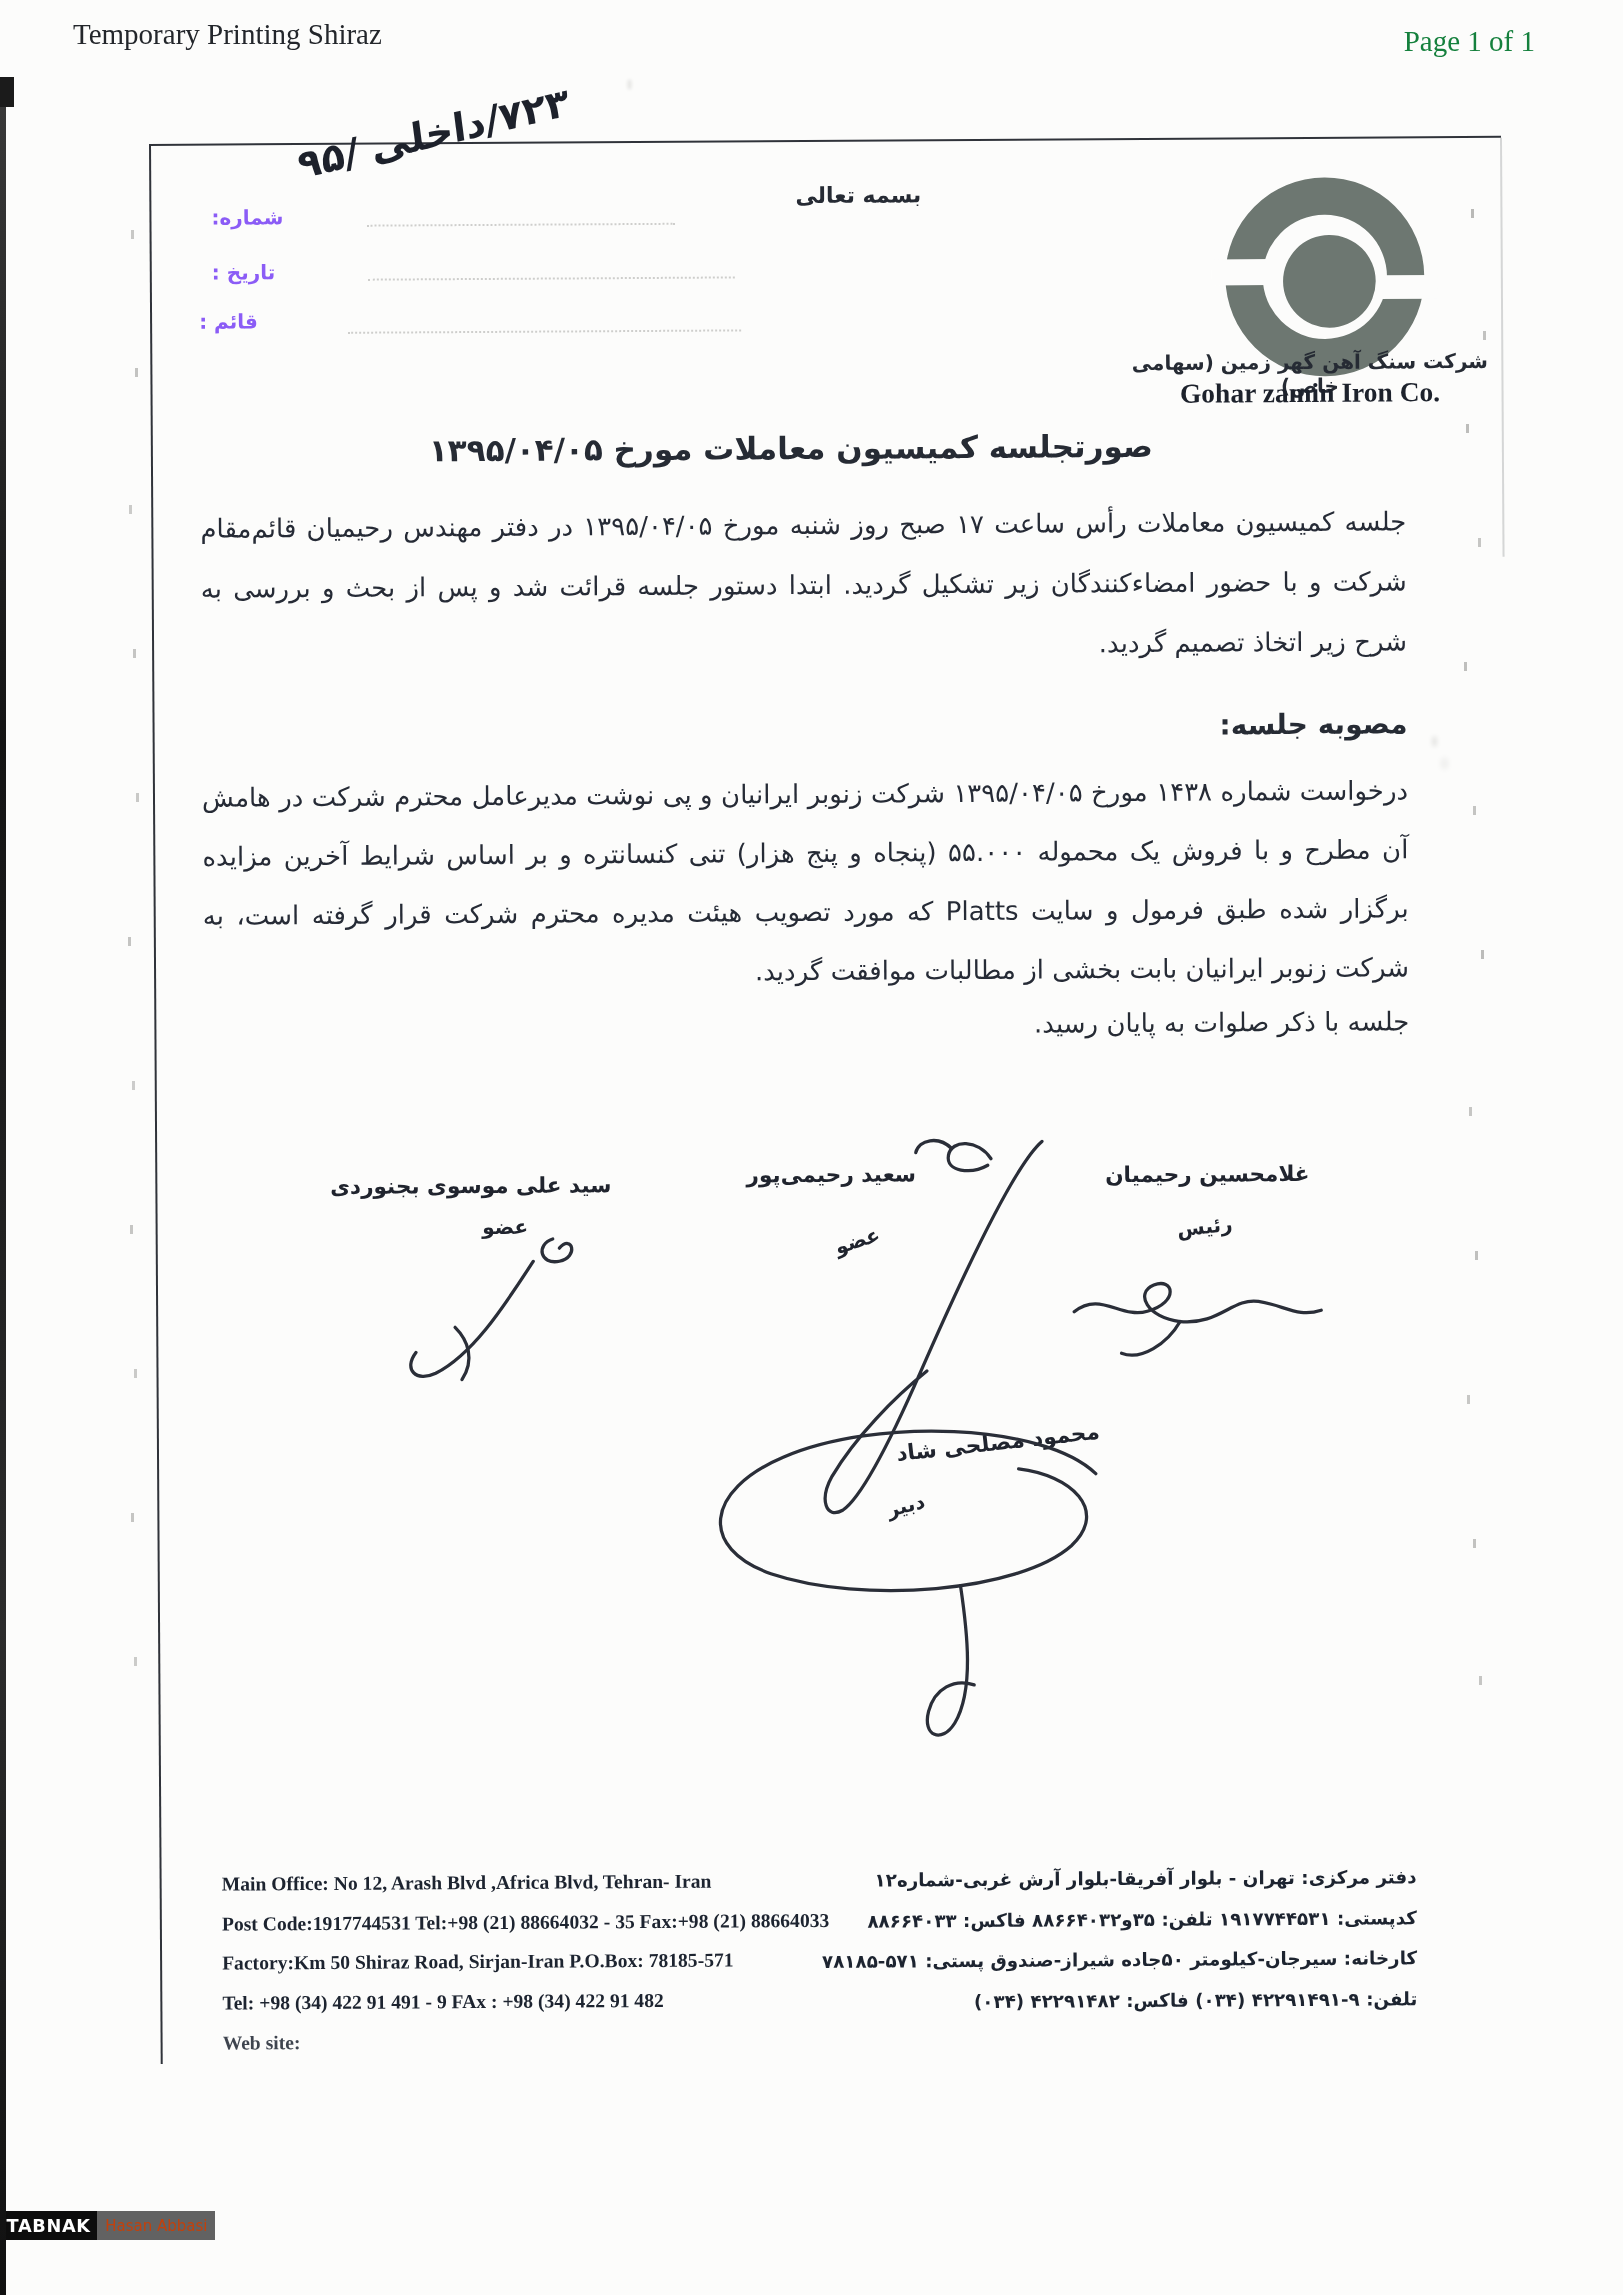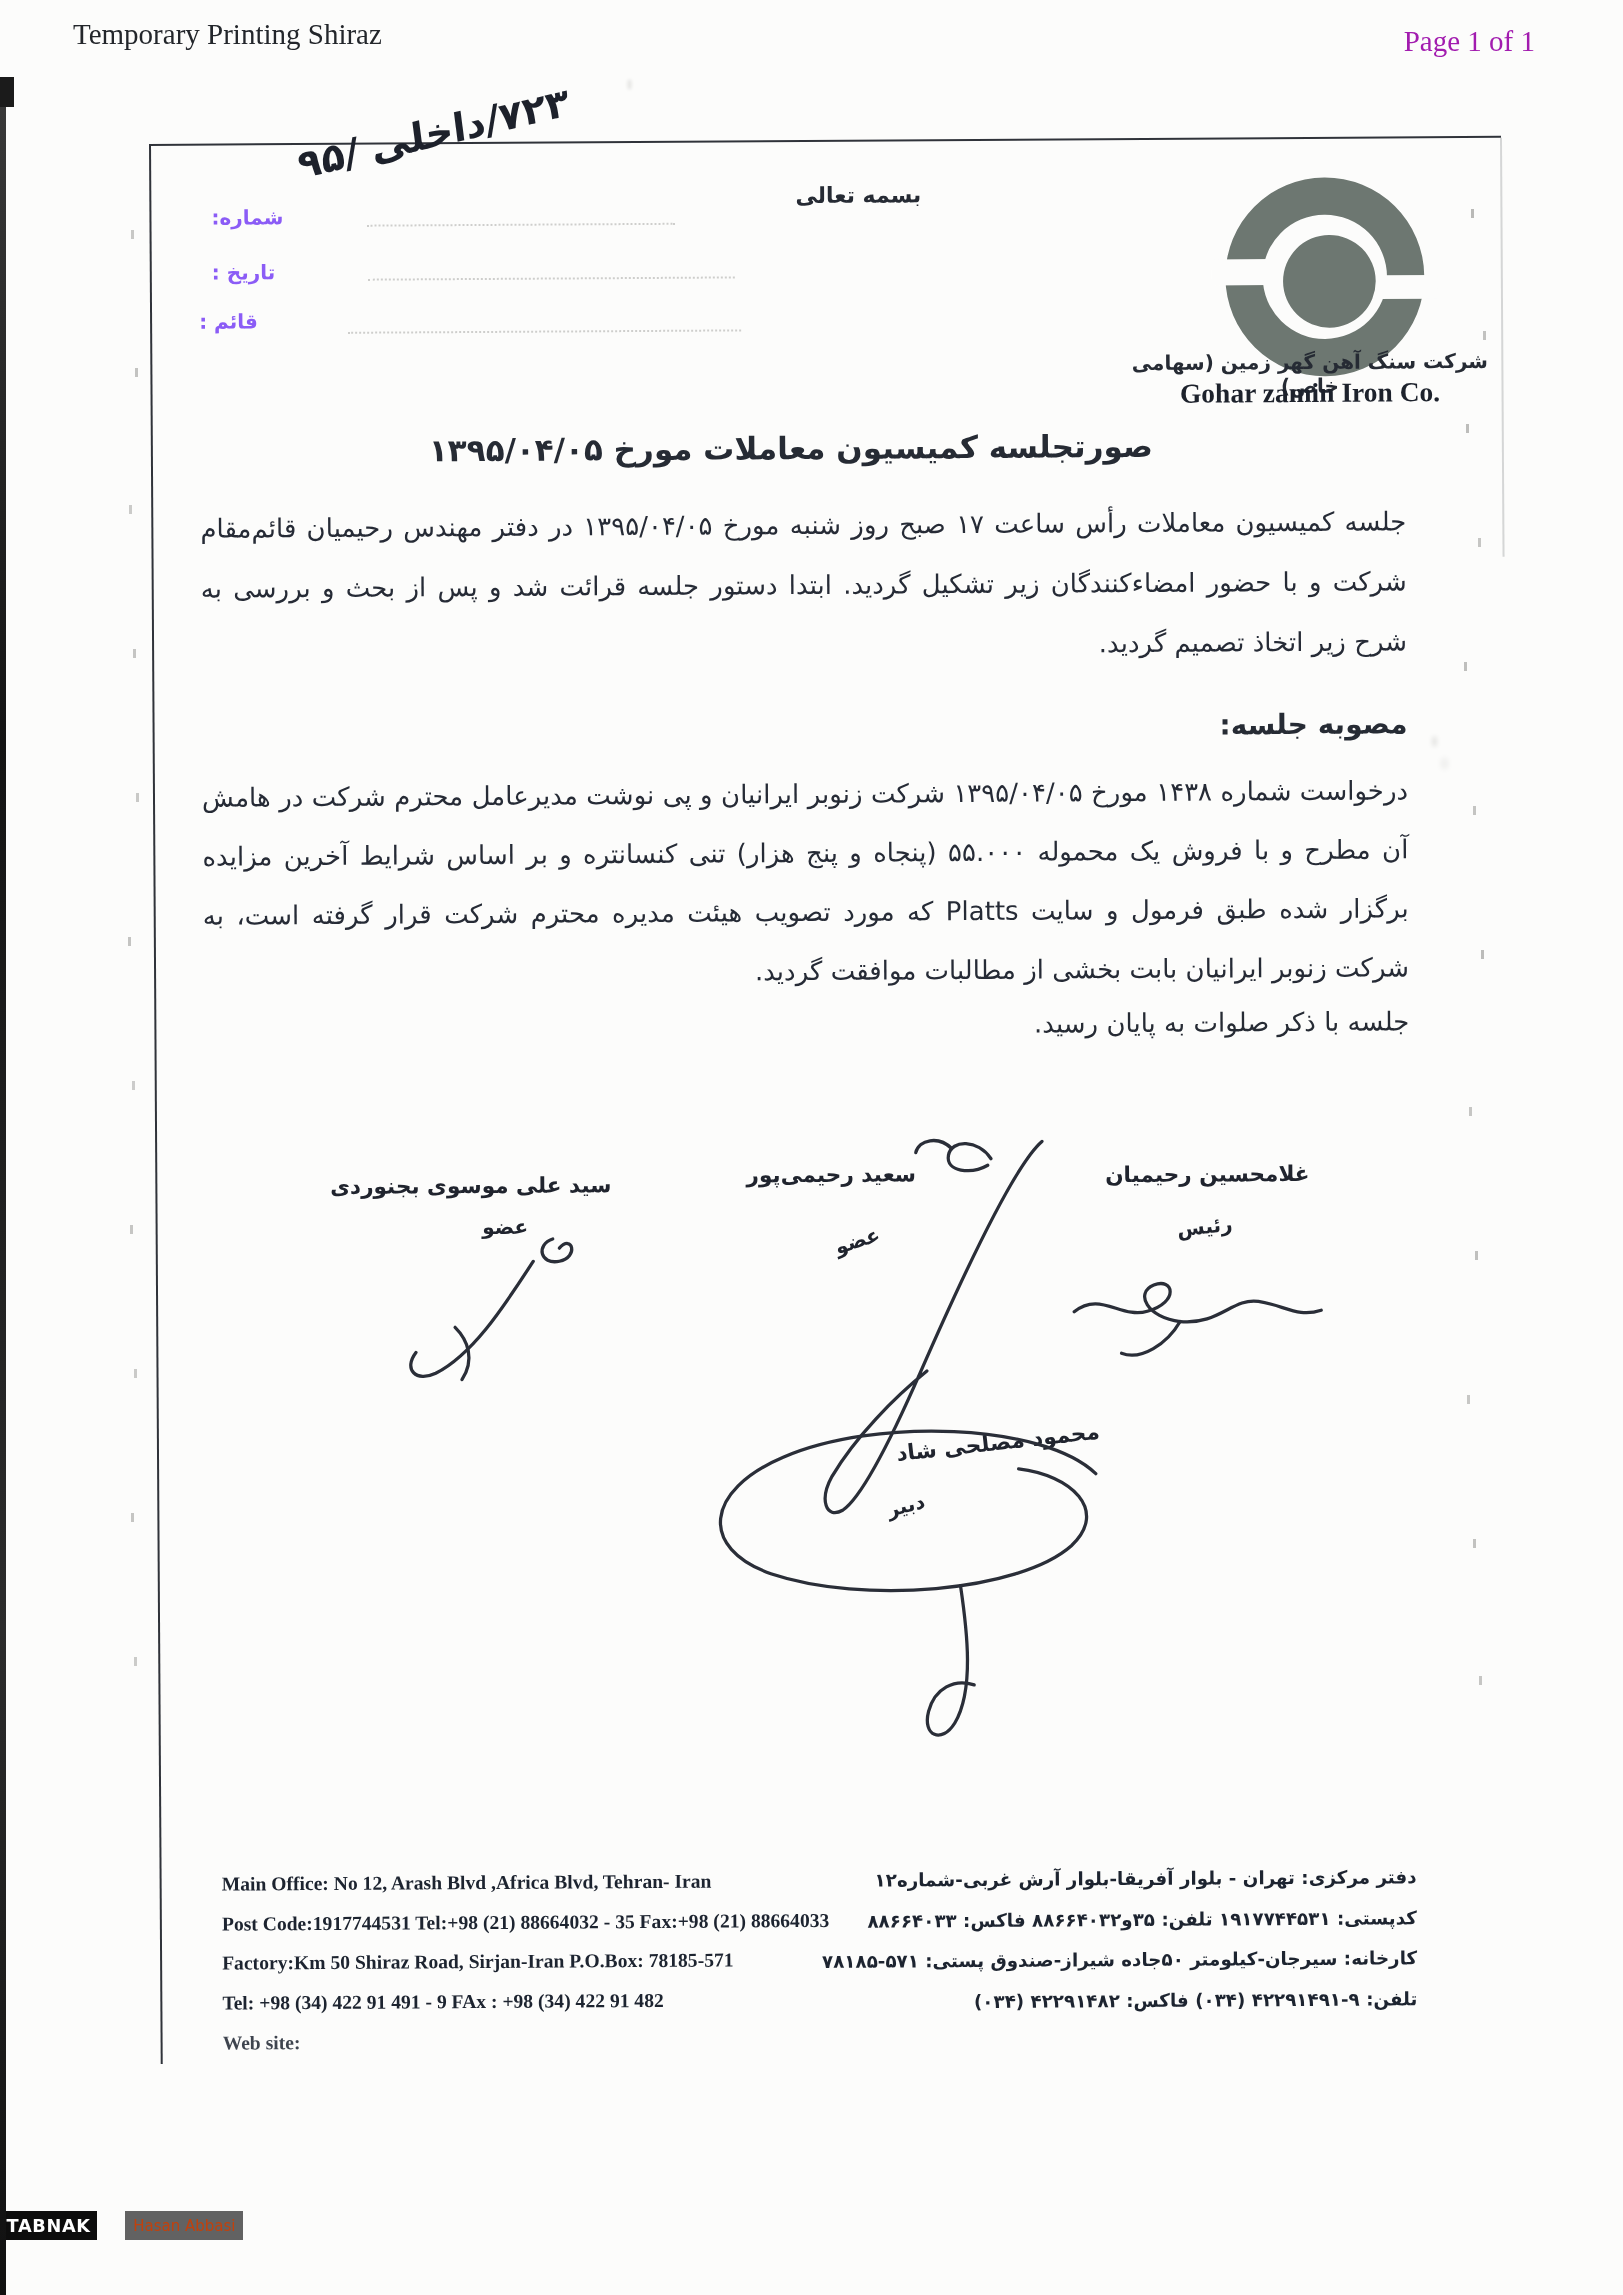--- a/index.html
+++ b/index.html
@@ -5,21 +5,21 @@
   html,body{margin:0;padding:0;background:#e9e9e9;}
   .page{
     position:relative;width:1624px;height:2295px;margin:0 auto;
     background:#fcfcfb;overflow:hidden;
     font-family:"DejaVu Sans",sans-serif;color:#262b34;
   }
   .serif{font-family:"Liberation Serif","DejaVu Serif",serif;}
   
   .print-header{position:absolute;left:0;top:0;width:100%;height:72px;}
   .print-title{position:absolute;left:73px;top:18.3px;font-size:29px;color:#23262b;}
-  .print-page{position:absolute;right:89px;top:25px;font-size:29px;color:#a21caf;}
+  .print-page{position:absolute;right:89px;top:25px;font-size:29px;color:#15803d;}
   .statusbar{position:absolute;left:0;top:2148px;width:100%;height:46px;}
   .status-url{position:absolute;left:157px;top:0;font-size:28px;color:#1f2228;letter-spacing:0.3px;}
   .status-date{position:absolute;right:92px;top:0;font-size:28px;color:#1f2228;}
   
   .doc{
     position:absolute;left:149px;top:144px;width:1350px;height:1918px;
     border-top:2.6px solid #30333a;border-left:2.6px solid #30333a;
     transform:rotate(-0.35deg);transform-origin:top left;
     background:transparent;
   }
@@ -63,21 +63,21 @@
   .specks{position:absolute;left:0;top:0;width:3.3px;height:9.2px;background:transparent;
     box-shadow:
       1471px 209px #b9b9b7, 1483px 331px #c2c2c0, 1466px 424px #bdbdbb, 1478px 538px #c6c6c4,
       1464px 662px #bfbfbd, 1473px 806px #c4c4c2, 1481px 950px #bcbcba, 1469px 1107px #c6c6c4,
       1475px 1251px #c0c0be, 1467px 1395px #c7c7c5, 1473px 1539px #c2c2c0, 1479px 1676px #c6c6c4,
       131px 230px #c8c8c6, 135px 368px #c3c3c1, 129px 505px #cbcbc9, 133px 649px #c5c5c3,
       136px 793px #c9c9c7, 128px 937px #c4c4c2, 132px 1081px #cccccb, 130px 1225px #c6c6c4,
       134px 1369px #cacac8, 131px 1513px #c5c5c3, 134px 1657px #cbcbc9, 1433px 737px 5.2px #d4d4d2,
       1443px 759px 5.9px #d8d8d6, 628px 80px 3.9px #dddddb;}
   
-  .watermark{position:absolute;left:0;top:2211px;display:flex;align-items:stretch;height:29px;gap:28px;}
+  .watermark{position:absolute;left:0;top:2211px;display:flex;align-items:stretch;height:29px;}
   .wm-brand{background:#0d0d0d;color:#fff;font-weight:bold;font-size:17.7px;display:flex;align-items:center;padding:0 6.5px;letter-spacing:0.7px;}
   .wm-credit{background:rgba(70,70,70,.85);color:#c2410c;font-size:15px;display:flex;align-items:center;padding:0 7.9px;}
 </style>
 </head>
 <body>
 
 <div class="page">
 
   <div class="print-header">
     <span class="print-title serif">Temporary Printing Shiraz</span>

